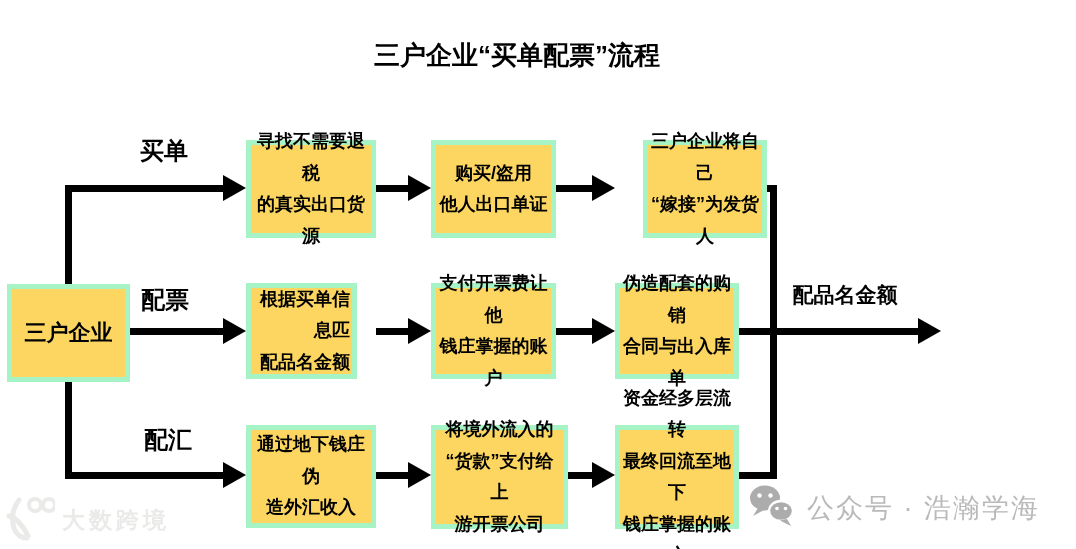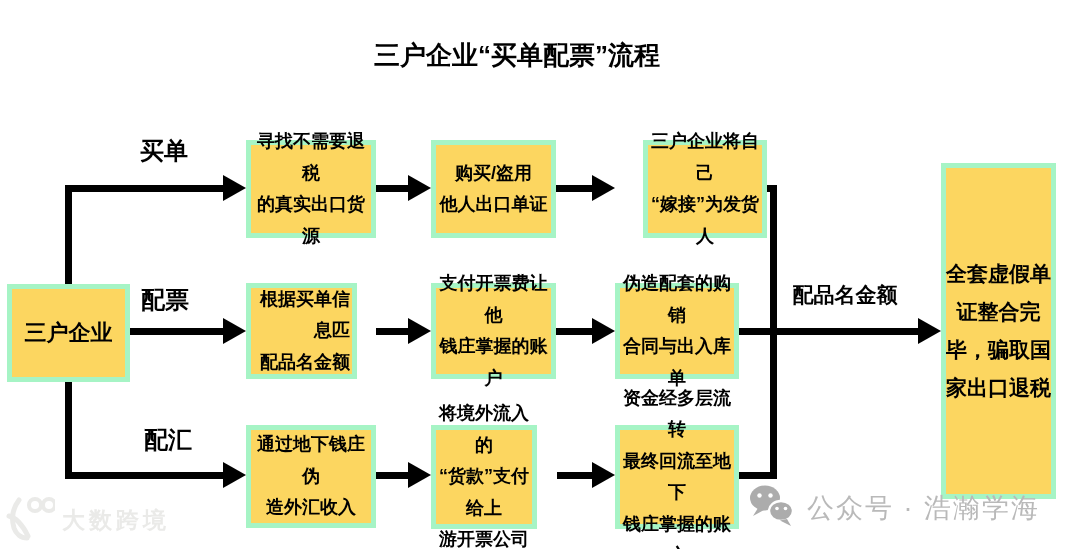--- a/index.html
+++ b/index.html
@@ -88,31 +88,27 @@
 
   <div class="box step" style="left:246px;top:283px;width:111px;height:96px;text-align:right;">根据买单信息匹
 配品名金额</div>
   <div class="box step" style="left:431px;top:283px;width:125px;height:96px;">支付开票费让他
 钱庄掌握的账户</div>
   <div class="box step" style="left:615px;top:283px;width:124px;height:96px;">伪造配套的购销
 合同与出入库单</div>
 
   <div class="box step" style="left:246px;top:425px;width:130px;height:103px;">通过地下钱庄伪
 造外汇收入</div>
-  <div class="box step" style="left:431px;top:425px;width:106px;height:104px;">将境外流入的
+  <div class="box step" style="left:431px;top:425px;width:137px;height:104px;">将境外流入的
 “货款”支付给上
 游开票公司</div>
   <div class="box step" style="left:615px;top:425px;width:124px;height:104px;">资金经多层流转
 最终回流至地下
 钱庄掌握的账户</div>
 
-  <div class="box result" style="left:941px;top:163px;width:115px;height:336px;">全套虚假单
-证整合完
-毕，骗取国
-家出口退税</div>
 
   <div class="wm-left">
     <span>
       <svg width="50" height="48" viewBox="0 0 50 48" fill="none">
         <path d="M14 6 C8 14 6 24 9 34 C11 40 16 44 22 44" stroke="currentColor" stroke-width="5" stroke-linecap="round" fill="none"></path>
         <path d="M4 22 C12 24 18 32 23 42" stroke="currentColor" stroke-width="5" stroke-linecap="round" fill="none"></path>
         <circle cx="30" cy="11" r="6" stroke="currentColor" stroke-width="4" fill="none"></circle>
         <circle cx="44" cy="11" r="6" stroke="currentColor" stroke-width="4" fill="none"></circle>
       </svg>
     </span>

